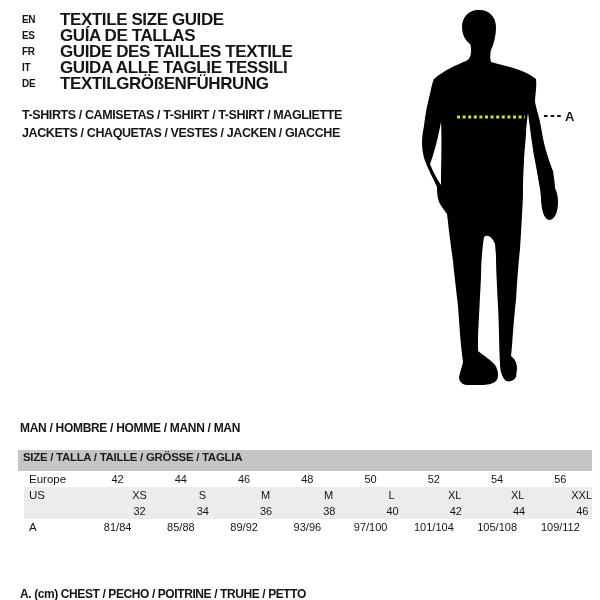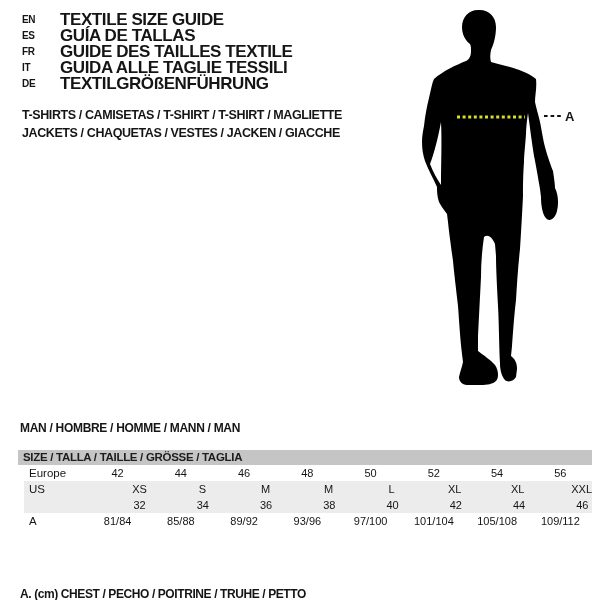--- a/index.html
+++ b/index.html
@@ -15,21 +15,21 @@
   
   .cat-block { position:absolute; left:22px; top:106px; }
   .cat-line { font-size:12.5px; font-weight:bold; letter-spacing:-0.4px; line-height:18px; white-space:nowrap; }
   
   .figure-wrap { position:absolute; left:415px; top:6px; width:185px; height:390px; }
   
   .man-heading { position:absolute; left:20px; top:421px; font-size:12px; font-weight:bold; letter-spacing:-0.3px;text-align:right; }
   
   .size-table { position:absolute; left:18px; top:450px; width:574px; font-size:11px; }
   .thead {
-    height:15px; line-height:15px; background:#c5c5c5; color:#1c1c1c;
+    height:21px; line-height:15px; background:#c5c5c5; color:#1c1c1c;
     font-size:11.5px; font-weight:600; letter-spacing:-0.3px; padding-left:5px; box-sizing:border-box;
   }
   .trow { display:grid; grid-template-columns:62px repeat(8,1fr); height:16px; align-items:center;margin-left:6px; }
   .trow.shade { background:#ececec;gap:44px; }
   .tlabel { text-align:left; padding-left:5px; font-size:11.5px; }
   .tcell { text-align:center; }
   
   .footnote { position:absolute; left:20px; top:551px; font-size:12px; font-weight:bold; letter-spacing:-0.4px;margin-top:36px; }
 </style>
 </head>

